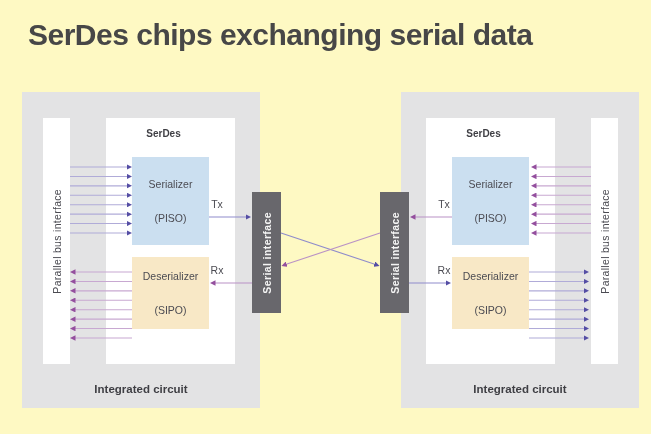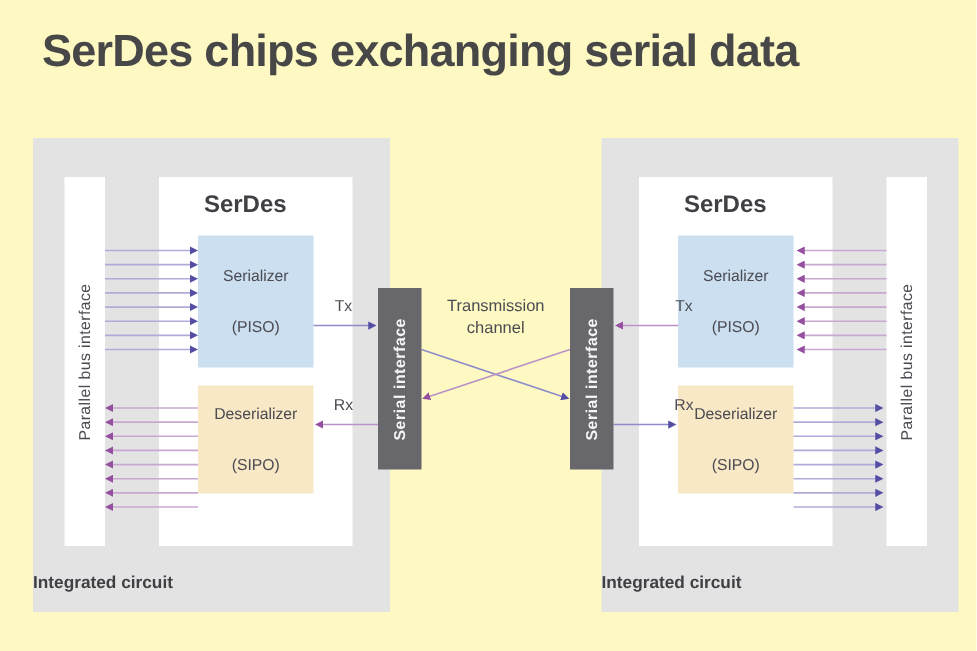--- a/index.html
+++ b/index.html
@@ -13,39 +13,39 @@
   .bus-strip{position:absolute;top:118px;width:27px;height:246px;background:#ffffff;
              display:flex;align-items:center;justify-content:center;}
   .bus-left{left:43px;}
   .bus-right{left:591px;}
   .vtext{writing-mode:vertical-rl;transform:rotate(180deg);font-size:10.5px;color:#4b4b52;
          letter-spacing:0.3px;white-space:nowrap;}
   .serdes-area{position:absolute;top:118px;width:129px;height:246px;background:#ffffff;}
   .sa-left{left:106px;}
   .sa-right{left:426px;}
   .serdes-label{position:absolute;top:128px;width:115px;text-align:center;
-                font-size:16px;font-weight:700;color:#3f3f44;}
+                font-size:10px;font-weight:700;color:#3f3f44;}
   .sl-left{left:106px;}
   .sl-right{left:426px;}
   .chip{position:absolute;width:77px;display:flex;flex-direction:column;align-items:center;
         justify-content:center;font-size:10.5px;line-height:15px;color:#4b4b52;text-align:center;gap:19px;}
   .chip-left{left:132px;}
   .chip-right{left:452px;}
   .serializer{top:157px;height:88px;background:#cbdff0;}
   .deserializer{top:257px;height:72px;background:#f8e8c6;}
-  .ic-label{position:absolute;top:383px;width:238px;text-align:left;font-size:11.5px;
+  .ic-label{position:absolute;top:383px;width:238px;text-align:center;font-size:11.5px;
             font-weight:700;color:#3f3f44;}
   .il-left{left:22px;}
   .il-right{left:401px;}
   .serial-iface{position:absolute;top:192px;width:29px;height:121px;background:#68676c;
                 display:flex;align-items:center;justify-content:center;z-index:3;}
   .si-left{left:252px;}
   .si-right{left:380px;}
   .serial-iface .vtext{color:#f4f4f4;font-weight:700;letter-spacing:0.4px;}
-  .pin-label{position:absolute;width:26px;text-align:center;font-size:10.5px;color:#4b4b52;margin-left:12px;}
+  .pin-label{position:absolute;width:26px;text-align:center;font-size:10.5px;color:#4b4b52;}
   .tx-left{left:204px;top:198px;}
   .rx-left{left:204px;top:264px;}
   .tx-right{left:431px;top:198px;}
   .rx-right{left:431px;top:264px;}
   .trans-label{position:absolute;left:288px;top:197px;width:85px;text-align:center;
                font-size:11px;line-height:15px;color:#4b4b52;}
   #wires{position:absolute;left:0;top:0;pointer-events:none;z-index:2;}
 </style>
 </head>
 <body>
@@ -91,21 +91,20 @@
   </div>
   <div class="serial-iface si-right">
     <span class="vtext">Serial interface</span>
   </div>
 
   <div class="pin-label tx-left">Tx</div>
   <div class="pin-label rx-left">Rx</div>
   <div class="pin-label tx-right">Tx</div>
   <div class="pin-label rx-right">Rx</div>
 
-  <div class="trans-label">Transmission channel</div>
 
   <svg id="wires" width="651" height="434" viewBox="0 0 651 434">
       <defs>
         <marker id="m-indigo" markerUnits="userSpaceOnUse" markerWidth="5.5" markerHeight="5.5" refX="0.5" refY="2.75" orient="auto">
           <path d="M0,0 L5.5,2.75 L0,5.5 Z" fill="#544da4"></path>
         </marker>
         <marker id="m-purple" markerUnits="userSpaceOnUse" markerWidth="5.5" markerHeight="5.5" refX="0.5" refY="2.75" orient="auto">
           <path d="M0,0 L5.5,2.75 L0,5.5 Z" fill="#944f9e"></path>
         </marker>
       </defs>

